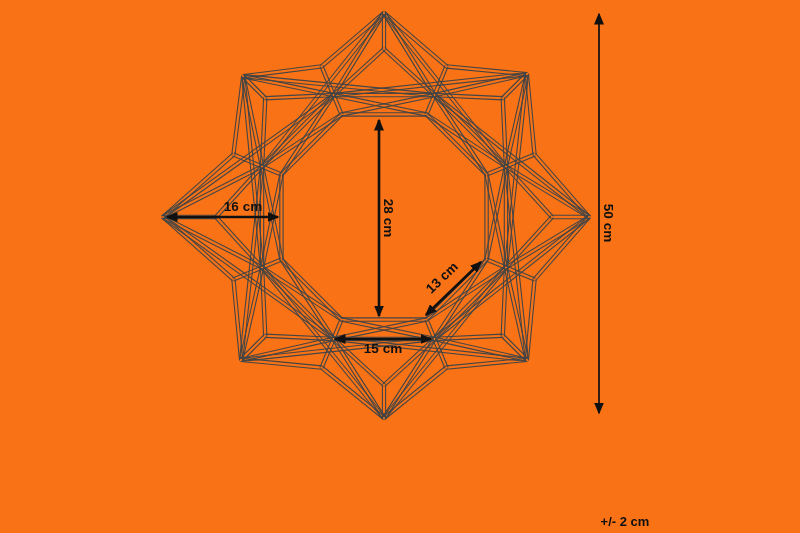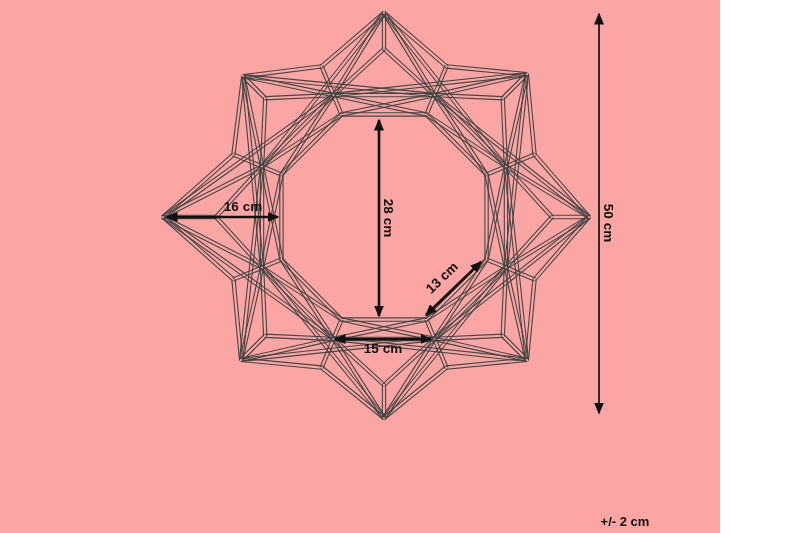--- a/index.html
+++ b/index.html
@@ -1,16 +1,16 @@
 <!DOCTYPE html>
 <html><head>
 <meta charset="utf-8">
 <style>
   html,body{margin:0;padding:0;background:#ffffff;}
-  .stage{position:relative;width:720px;height:533px;background:#fca5a5;overflow:hidden;
+  .stage{position:relative;width:800px;height:533px;background:#f97316;overflow:hidden;
          font-family:"Liberation Sans",sans-serif;}
   svg{display:block;}
   .dim-label{font-family:"Liberation Sans",sans-serif;font-size:13.5px;font-weight:700;fill:#101010;}
   .tol-label{font-family:"Liberation Sans",sans-serif;font-size:13px;font-weight:700;fill:#101010;}
 </style>
 </head>
 <body>
 
 <div class="stage">
   <svg width="800" height="533" viewBox="0 0 800 533">

